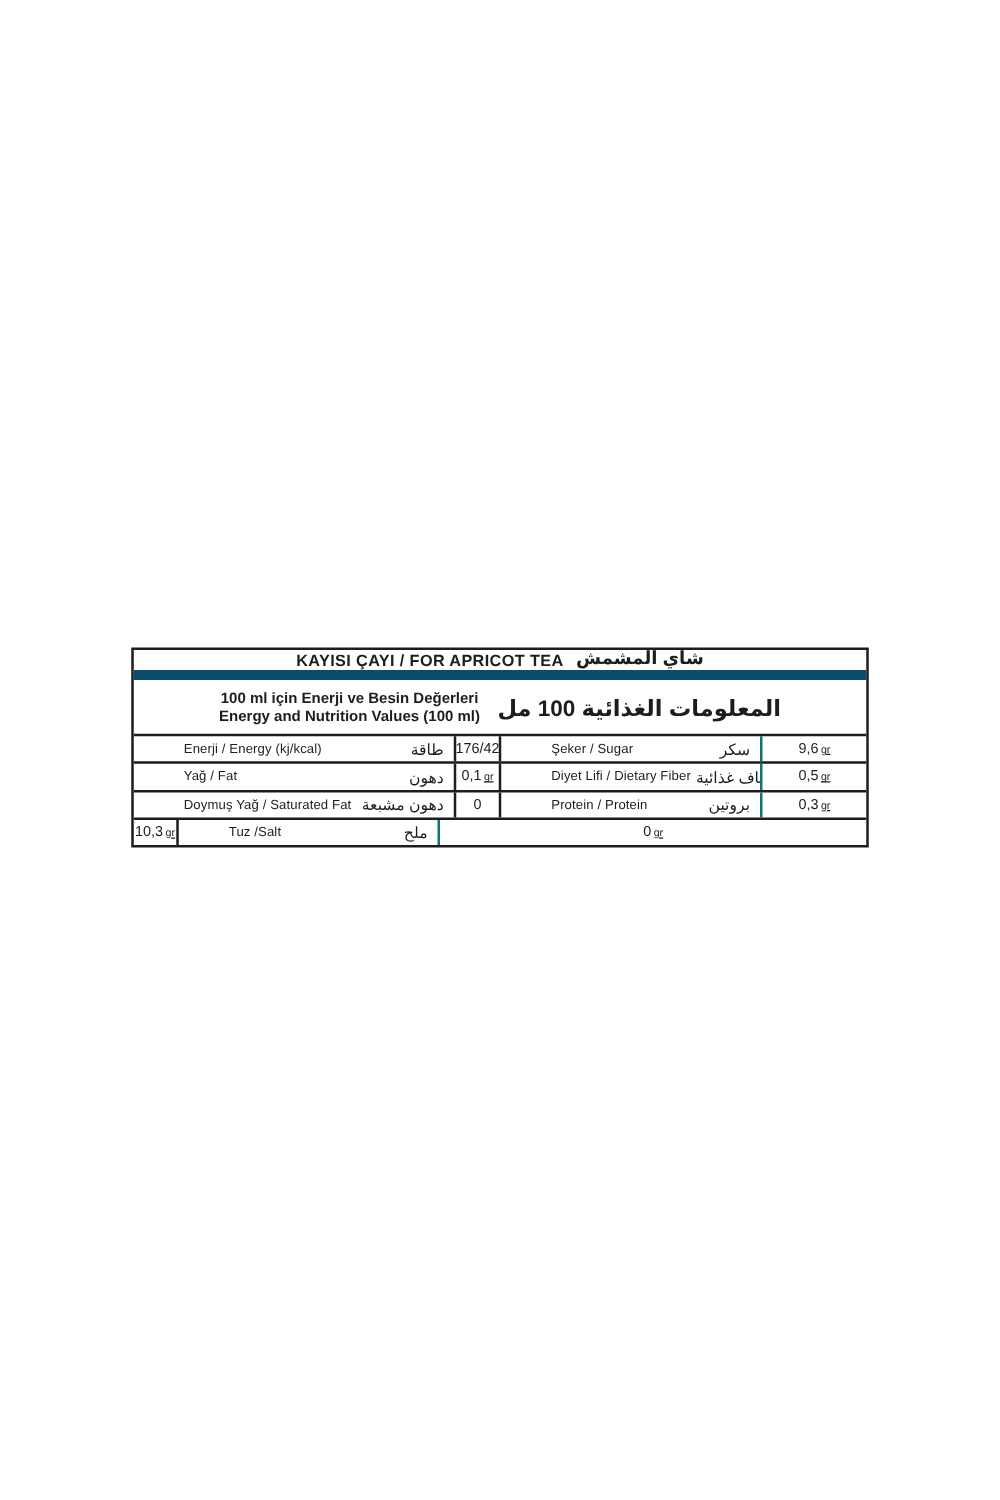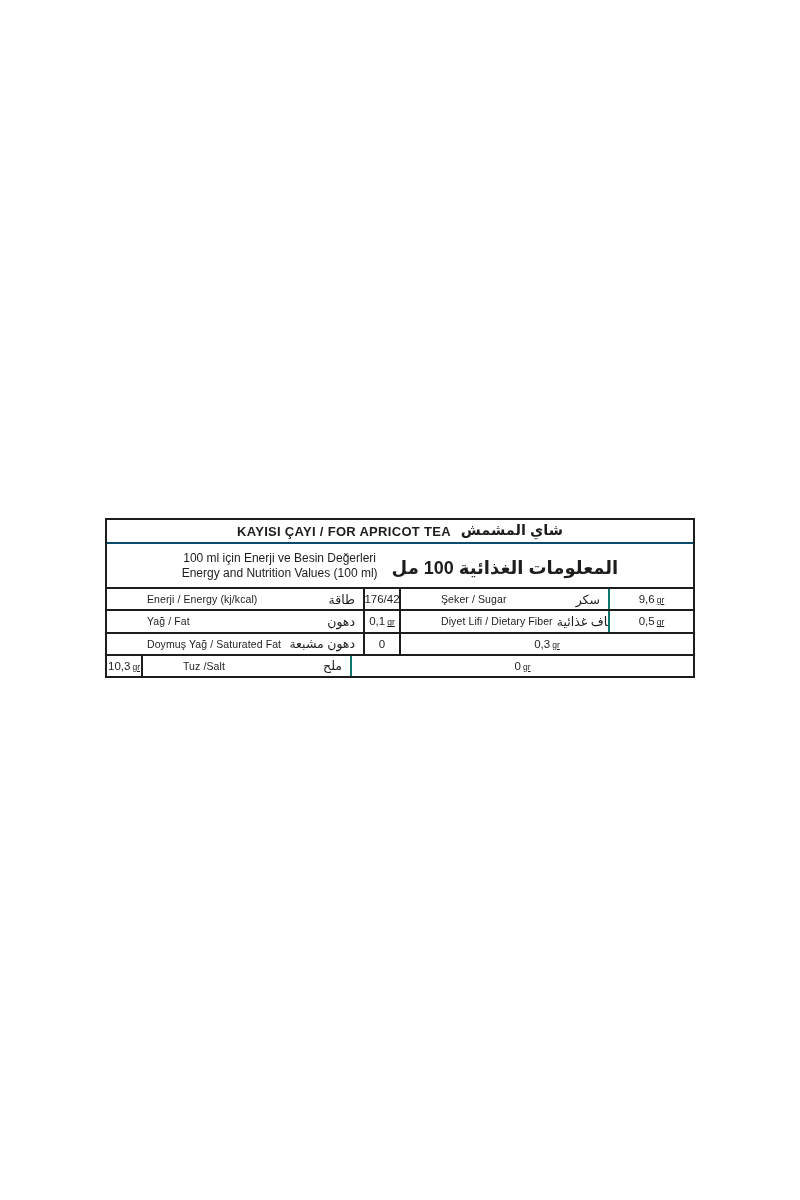--- a/index.html
+++ b/index.html
@@ -17,21 +17,21 @@
     top: 518px;
     width: 590px;
     height: 160px;
     border: 2px solid #1d1d1b;
     display: flex;
     flex-direction: column;
     background: #ffffff;
   }
   .title-row {
     height: 24px;
-    border-bottom: 2px solid #0c4a6e;
+    border-bottom: 8px solid #0c4a6e;
     display: flex;
     align-items: center;
     justify-content: center;
     gap: 10px;
   }
   .title-latin {
     font-weight: bold;
     font-size: 13px;
     letter-spacing: 0.3px;
     white-space: nowrap;
@@ -46,21 +46,21 @@
   .header-row {
     height: 45px;
     border-bottom: 2px solid #1d1d1b;
     display: flex;
     align-items: center;
     justify-content: center;
     gap: 14px;
   }
   .header-lines {
     text-align: center;
-    font-weight: normal;
+    font-weight: bold;
     font-size: 12px;
     line-height: 15px;
     white-space: nowrap;
   }
   .header-arabic {
     font-weight: bold;
     font-size: 18px;
     white-space: nowrap;
     position: relative;
     top: 2px;
@@ -185,20 +185,24 @@
       <div class="cell cell-label c1">
         <span class="lbl">Doymuş Yağ / Saturated Fat</span>
         <span class="ar" dir="rtl">دهون مشبعة</span>
       </div>
       <div class="cell cell-value c2">
         <span class="val">
             <span>0</span>
             <span class="unit"></span>
           </span>
       </div>
+      <div class="cell cell-label c3">
+        <span class="lbl">Protein / Protein</span>
+        <span class="ar" dir="rtl">بروتين</span>
+      </div>
       <div class="cell cell-value c4">
         <span class="val">
             <span>0,3</span>
             <span class="unit">gr</span>
           </span>
       </div>
     </div>
 
     <div class="data-row">
       <div class="cell cell-value c2">

